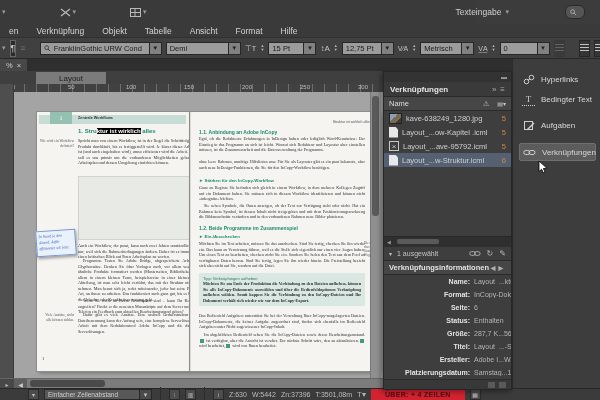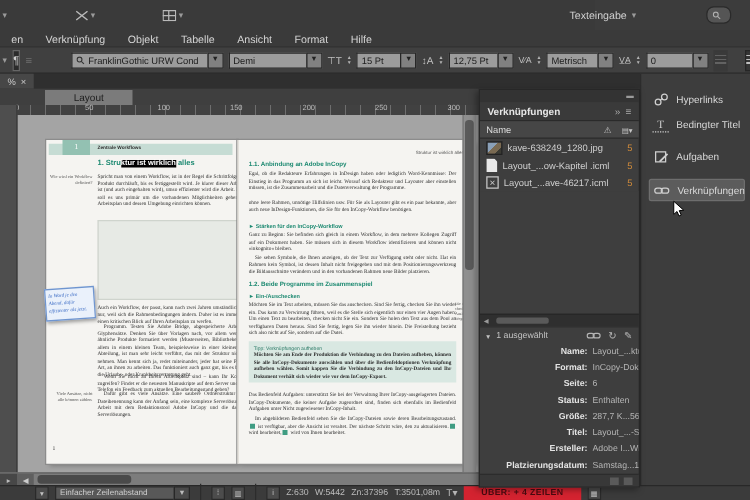--- a/index.html
+++ b/index.html
@@ -145,21 +145,21 @@
   </div>
 
   <div class="abs controlbar">
     <span class="caret">▾</span>
     <div class="tbtn on">
         <span>¶</span>
       </div>
     <div class="cbico" style="color:#6e6e6e;">≡</div>
     <div class="sep"></div>
     <div class="fldwrap">
-      <div class="fld" style="width:102px;gap:3px;margin-left:17px;">
+      <div class="fld" style="width:102px;gap:3px;">
         <svg width="7" height="7" viewBox="0 0 8 8">
             <circle cx="3" cy="3" r="2.2" fill="none" stroke="#333"></circle>
             <line x1="4.6" y1="4.6" x2="7" y2="7" stroke="#333"></line>
           </svg>
         <span>FranklinGothic URW Cond</span>
       </div>
       <div class="dd">▼</div>
     </div>
     <div class="fldwrap">
       <div class="fld" style="width:55px;">
@@ -340,21 +340,21 @@
         <svg width="12" height="11" viewBox="0 0 12 11">
             <circle cx="3.5" cy="7.5" r="2.3" fill="none" stroke="#cfcfcf"></circle>
             <circle cx="8.5" cy="3.5" r="2.3" fill="none" stroke="#cfcfcf"></circle>
             <line x1="4.8" y1="6.4" x2="7.2" y2="4.6" stroke="#cfcfcf"></line>
           </svg>
         </span>
       <span>Hyperlinks</span>
     </div>
     <div class="dockitem" style="margin-top:2px;">
       <span class="dico" style="font-size:9px;color:#cfcfcf;border-bottom:1px dotted #cfcfcf;font-family:'Liberation Serif',serif;">T</span>
-      <span>Bedingter Titel</span>
+      <span>Bedingter Text</span>
     </div>
     <div class="dockitem" style="margin-top:10px;">
       <span class="dico">
         <svg width="12" height="11" viewBox="0 0 12 11">
             <rect x="1.5" y="1.5" width="8" height="8" fill="none" stroke="#cfcfcf"></rect>
             <path d="M4 9 L10.5 2.5 L11.5 3.5 L5.5 9.5 Z" fill="#cfcfcf"></path>
           </svg>
         </span>
       <span>Aufgaben</span>
     </div>
@@ -388,40 +388,49 @@
       <span>kave-638249_1280.jpg</span>
       <span class="pnum">5</span>
     </div>
     <div class="prow">
       <span class="fico"></span>
       <span>Layout_...ow-Kapitel .icml</span>
       <span class="pnum">5</span>
     </div>
     <div class="prow">
       <span class="fico-x">×</span>
-      <span>Layout_...ave-46217.icml</span>
+      <span>Layout_...ave-95792.icml</span>
       <span class="pnum">5</span>
+    </div>
+    <div class="prow sel">
+      <span class="fico"></span>
+      <span>Layout_...w-Struktur.icml</span>
+      <span class="pnum">6</span>
     </div>
     <div class="pempty"></div>
     <div class="pscroll">
       <span style="padding:0 3px;">◀</span>
       <div class="pthumb"></div>
     </div>
     <div class="pstat">
       <span style="font-size:6px;">▾</span>
       <span>1 ausgewählt</span>
       <span class="ic">
         <svg width="12" height="9" viewBox="0 0 13 9">
             <rect x="0.8" y="2.5" width="6" height="4" rx="2" fill="none" stroke="#b5b5b5"></rect>
             <rect x="6" y="2.5" width="6" height="4" rx="2" fill="none" stroke="#b5b5b5"></rect>
           </svg>
         <span>↻</span>
         <span>✎</span>
       </span>
     </div>
+    <div class="pinfohead">
+      <span>Verknüpfungsinformationen</span>
+      <span class="arr">◀▶</span>
+    </div>
     <div>
       <div class="frow">
           <span class="flab">Name:</span>
           <span class="fval">Layout_...ktur.icml</span>
         </div>
       <div class="frow">
           <span class="flab">Format:</span>
           <span class="fval">InCopy-Dokument</span>
         </div>
       <div class="frow">

